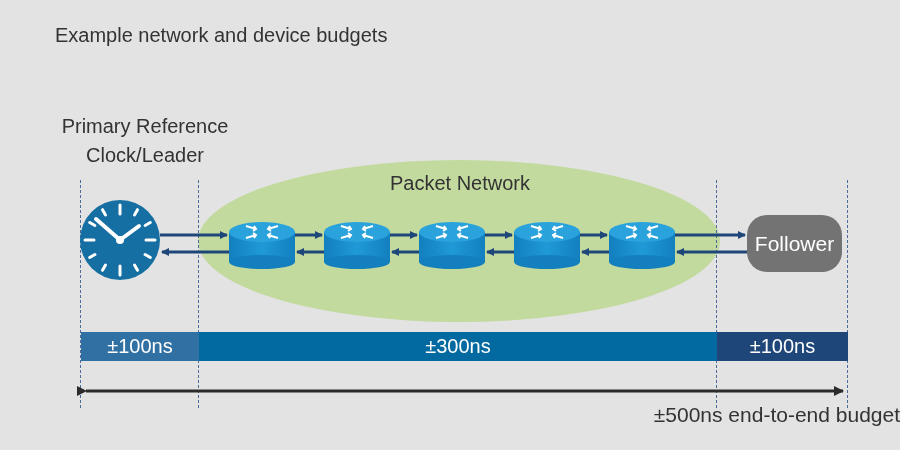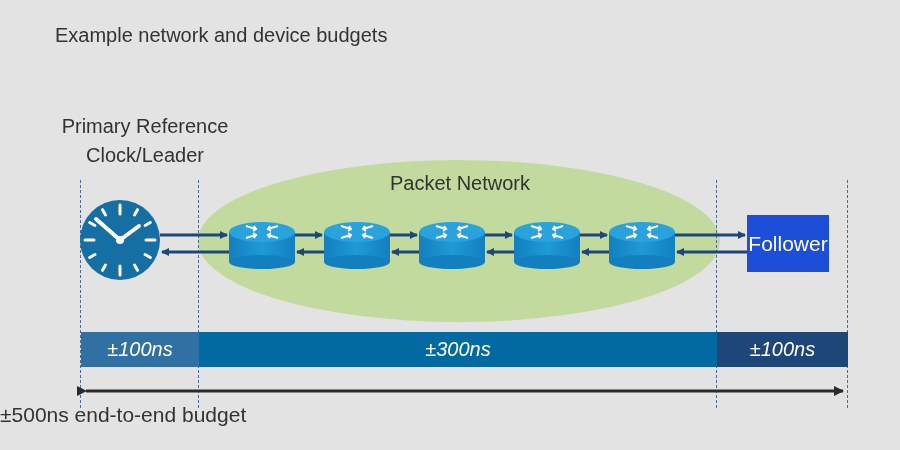--- a/index.html
+++ b/index.html
@@ -4,28 +4,28 @@
 <style>
   html, body { margin:0; padding:0; }
   body { width:900px; height:450px; background:#e3e3e3; position:relative; overflow:hidden;
          font-family:"Liberation Sans", sans-serif; color:#333; }
   .abs { position:absolute; }
   #title { left:55px; top:24px; font-size:20px; color:#333; }
   #leader-label { left:40px; top:112px; width:210px; text-align:center; font-size:20px; line-height:29px; color:#333; }
   #ellipse { left:198px; top:160px; width:522px; height:162px; border-radius:50%; background:#c2da9e; }
   #net-label { left:360px; top:172px; width:200px; text-align:center; font-size:20px; color:#333; }
   .vline { position:absolute; top:180px; height:228px; border-left:1.5px dashed #4b6a99; width:0; }
-  #follower { left:747px; top:215px; width:82px; height:57px; background:#1d4ed8; border-radius:0;
+  #follower { left:747px; top:215px; width:95px; height:57px; background:#737373; border-radius:20px;
               color:#fff; font-size:21px; display:flex; align-items:center; justify-content:center; }
-  .bar { position:absolute; top:332px; height:35px; color:#fff; font-size:20px;
-         display:flex; align-items:center; justify-content:center;font-style:italic; }
+  .bar { position:absolute; top:332px; height:29px; color:#fff; font-size:20px;
+         display:flex; align-items:center; justify-content:center; }
   #bar-left { left:81px; width:118px; background:#3170a2; }
   #bar-mid { left:199px; width:518px; background:#0369a1; }
   #bar-right { left:717px; width:131px; background:#1f4679; }
-  #budget-label { left:0; width:900px; top:403px; text-align:left; font-size:21px; color:#333; }
+  #budget-label { left:0; width:900px; top:403px; text-align:right; font-size:21px; color:#333; }
   svg { position:absolute; left:0; top:0; }
 </style>
 </head>
 <body>
 
 <div id="title" class="abs">Example network and device budgets</div>
 
 <div id="leader-label" class="abs">
   <div>Primary Reference</div>
   <div>Clock/Leader</div>

